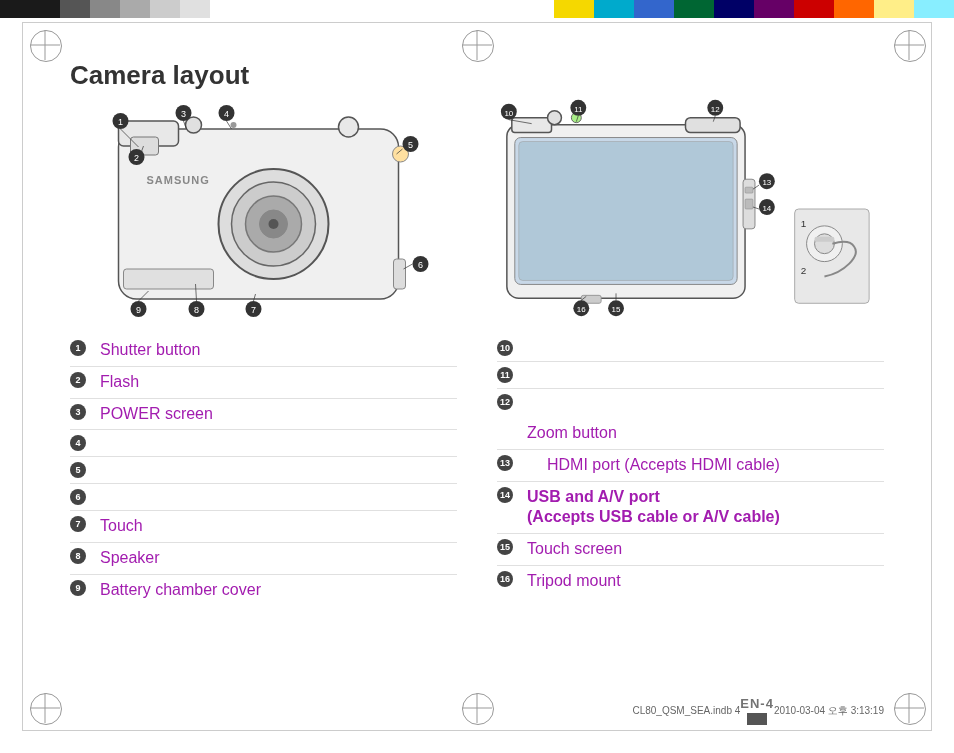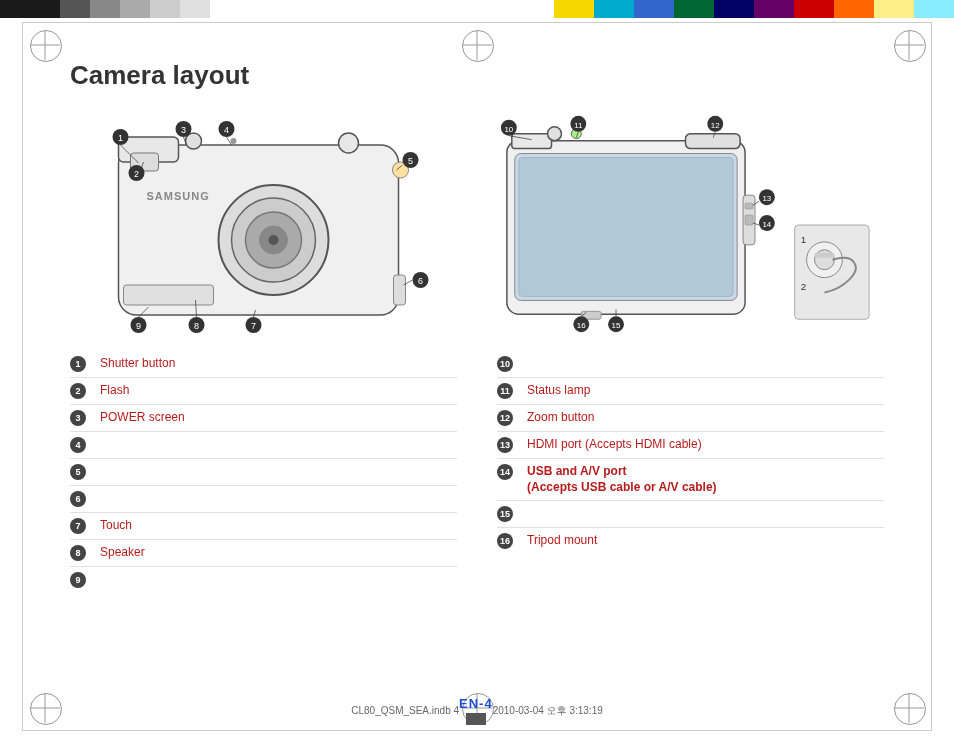--- a/index.html
+++ b/index.html
@@ -94,21 +94,21 @@
       left: 70px;
       right: 70px;
       bottom: 60px;
     }
 
     
     .page-title {
       font-size: 26px;
       font-weight: bold;
       color: #333;
-      margin-bottom: 24px;
+      margin-bottom: 8px;
       font-family: Arial, sans-serif;
     }
 
     
     .diagrams-container {
       display: flex;
       gap: 20px;
       margin-bottom: 16px;
     }
 
@@ -144,22 +144,22 @@
 
     .label-num {
       width: 30px;
       flex-shrink: 0;
       font-size: 11px;
       color: #555;
     }
 
     .label-text {
       flex: 1;
-      font-size: 12px;
-      color: #b91c1c;
+      font-size: 16px;
+      color: #a21caf;
       line-height: 1.3;
     }
 
     
     .num-circle {
       display: inline-flex;
       align-items: center;
       justify-content: center;
       width: 16px;
       height: 16px;
@@ -177,35 +177,35 @@
     }
 
     
     .footer {
       position: absolute;
       bottom: 28px;
       left: 70px;
       right: 70px;
       display: flex;
       align-items: center;
-      justify-content: center;
+      justify-content: flex-end;
       font-size: 10px;
       color: #666;
     }
 
     .page-number-box {
       display: flex;
       flex-direction: column;
       align-items: center;
     }
 
     .page-number-label {
       font-size: 13px;
       font-weight: bold;
-      color: #1d4ed8;
+      color: #737373;
       letter-spacing: 1px;
     }
 
     .page-number-bar {
       width: 20px;
       height: 12px;
       background: #555;
       margin-top: 2px;
     }
 
@@ -430,48 +430,49 @@
         <div class="label-row">
           <span class="label-num"><span class="num-circle">7</span></span>
           <span class="label-text">Touch</span>
         </div>
         <div class="label-row">
           <span class="label-num"><span class="num-circle">8</span></span>
           <span class="label-text">Speaker</span>
         </div>
         <div class="label-row">
           <span class="label-num"><span class="num-circle">9</span></span>
+          <span class="label-text">Battery chamber cover</span>
         </div>
       </div>
 
     <div class="labels-divider"></div>
 
     <div class="labels-column" id="labels-right">
         <div class="label-row">
           <span class="label-num"><span class="num-circle">10</span></span>
         </div>
         <div class="label-row">
           <span class="label-num"><span class="num-circle">11</span></span>
-          <span class="label-text" style="white-space: pre-line;">Status lamp</span>
         </div>
         <div class="label-row">
           <span class="label-num"><span class="num-circle">12</span></span>
-          <span class="label-text" style="white-space: pre-line;">Zoom button</span>
+          <span class="label-text" style="white-space: pre-line; margin-top: 29px;">Zoom button</span>
         </div>
         <div class="label-row">
           <span class="label-num"><span class="num-circle">13</span></span>
-          <span class="label-text" style="white-space: pre-line;">HDMI port (Accepts HDMI cable)</span>
+          <span class="label-text" style="white-space: pre-line; margin-left: 20px;">HDMI port (Accepts HDMI cable)</span>
         </div>
         <div class="label-row">
           <span class="label-num"><span class="num-circle">14</span></span>
           <span class="label-text" style="white-space: pre-line; font-weight: bold;">USB and A/V port
 (Accepts USB cable or A/V cable)</span>
         </div>
         <div class="label-row">
           <span class="label-num"><span class="num-circle">15</span></span>
+          <span class="label-text" style="white-space: pre-line;">Touch screen</span>
         </div>
         <div class="label-row">
           <span class="label-num"><span class="num-circle">16</span></span>
           <span class="label-text" style="white-space: pre-line;">Tripod mount</span>
         </div>
       </div>
 
   </div>
 
 </div>

